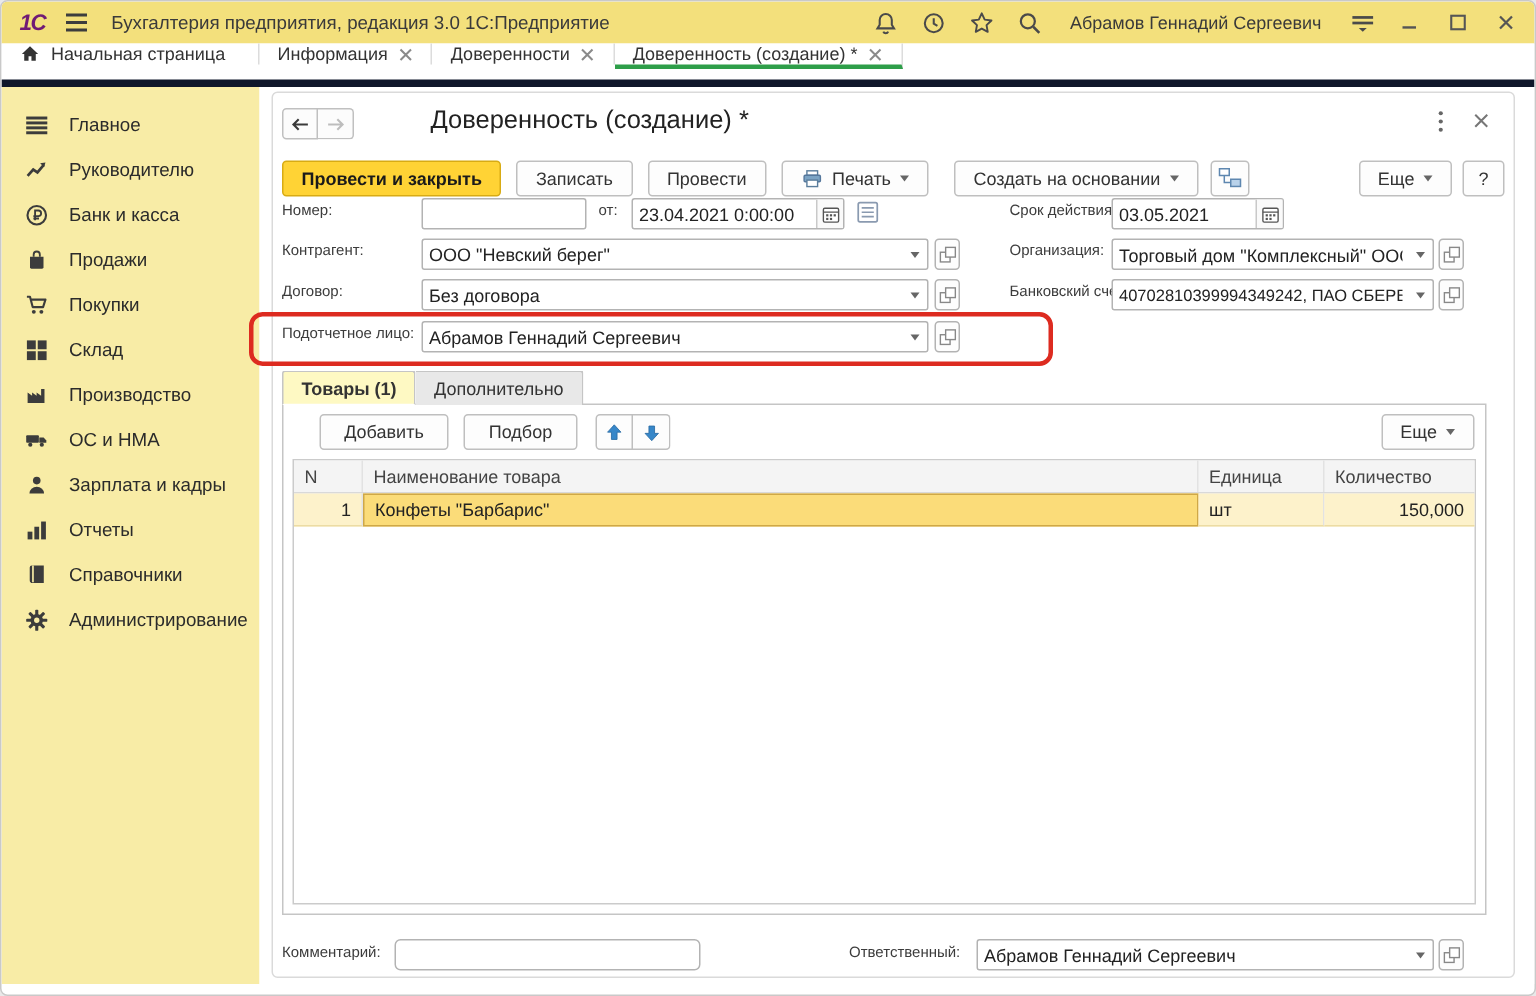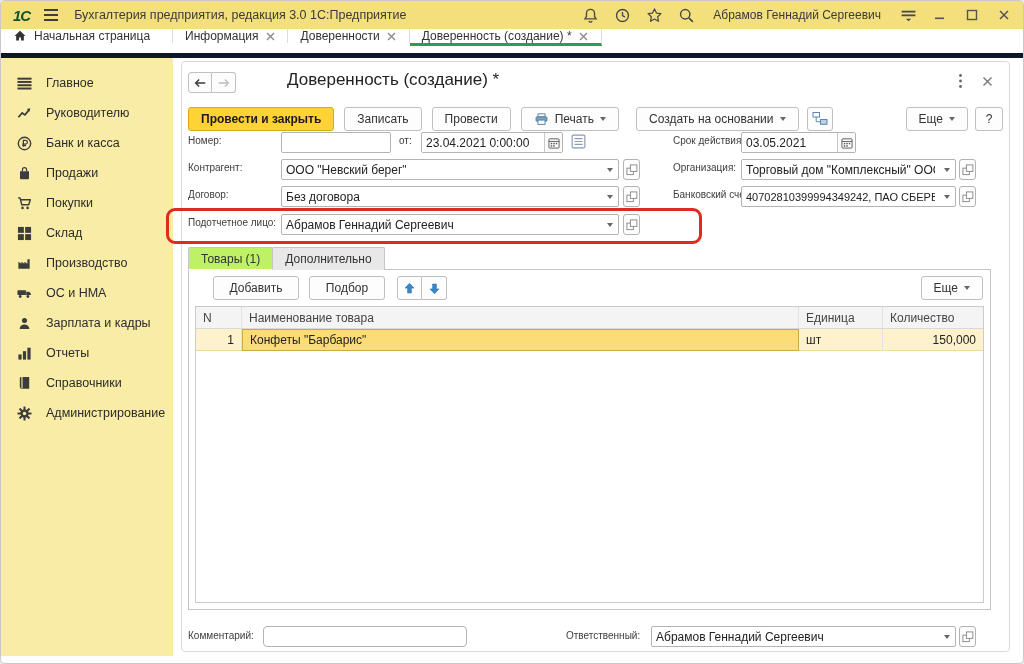--- a/index.html
+++ b/index.html
@@ -1,21 +1,21 @@
 <!DOCTYPE html>
 <html lang="ru"><head>
 <meta charset="utf-8">
 <style>
   * { margin:0; padding:0; box-sizing:border-box; }
   html,body { width:1024px; height:664px; background:#e9e9e9; font-family:"Liberation Sans",sans-serif; }
   .window { position:relative; width:1024px; height:664px; background:#fff; border:1px solid #c9c9c9; border-radius:5px; overflow:hidden; }
 
   
   .titlebar { height:28px; background:#f3e07c; display:flex; align-items:center; padding:0 10px 0 12px; }
-  .logo1c { color:#14532d; font-weight:bold; font-style:italic; font-size:15px; letter-spacing:-1px; margin-right:14px; }
+  .logo1c { color:#701a75; font-weight:bold; font-style:italic; font-size:15px; letter-spacing:-1px; margin-right:14px; }
   .burger { display:inline-flex; flex-direction:column; gap:3px; margin-right:16px; cursor:pointer; }
   .burger i { display:block; width:14px; height:2px; background:#3d3d3d; }
   .app-title { font-size:12.5px; color:#3a3a3a; }
   .tb-right { margin-left:auto; display:flex; align-items:center; gap:14px; }
   .tb-ic { width:18px; height:18px; display:inline-flex; align-items:center; justify-content:center; cursor:pointer; }
   .username { font-size:12px; color:#3a3a3a; margin:0 4px; cursor:pointer; }
   .winbtn { width:18px; height:16px; display:inline-flex; align-items:center; justify-content:center; color:#555; cursor:pointer; }
 
   
   .tabbar { height:29px; background:#fff; border-bottom:5px solid #0f172a; display:flex; align-items:flex-start; }
@@ -64,21 +64,21 @@
   .combo-caret { width:16px; height:19px; display:inline-flex; align-items:center; justify-content:center; cursor:pointer; flex:none; }
   .sqbtn { position:absolute; top:0; width:17px; height:21px; border:1px solid #b3b3b3; border-radius:3px; background:#fdfdfd; display:inline-flex; align-items:center; justify-content:center; cursor:pointer; }
   .calbtn { width:18px; height:19px; border-left:1px solid #c9c9c9; display:inline-flex; align-items:center; justify-content:center; cursor:pointer; flex:none; background:#fafafa; }
   .plainic { position:absolute; top:2px; cursor:pointer; }
 
   .red-annot { position:absolute; left:-16px; top:146px; width:536px; height:36px; border:3px solid #dd2b20; border-radius:9px; pointer-events:none; }
 
   
   .gtabs { position:absolute; top:185px; left:6px; height:23px; display:flex; z-index:2; }
   .gtab { height:23px; padding:0 12px; font-size:12px; color:#333; display:inline-flex; align-items:center; cursor:pointer; border:1px solid #c5c5c5; }
-  .gtab.active { background:#bef264; border-bottom:1px solid #fff; border-radius:2px 2px 0 0; }
+  .gtab.active { background:#fef9c3; border-bottom:1px solid #fff; border-radius:2px 2px 0 0;font-weight:bold; }
   .gtab.inactive { background:#e8e8e8; border-left:none; border-bottom:none; border-radius:0 2px 0 0; }
 
   
   .tpanel { position:absolute; top:207px; left:6px; width:803px; height:341px; border:1px solid #c5c5c5; background:#fff; }
   .ttoolbar { position:absolute; top:6px; left:24px; right:7px; display:flex; align-items:center; }
   .arrgrp { display:flex; margin-left:12px; }
   .arrbtn { width:25px; height:24px; border:1px solid #bfbfbf; background:#fdfdfd; display:inline-flex; align-items:center; justify-content:center; cursor:pointer; }
   .arrbtn:first-child { border-radius:3px 0 0 3px; }
   .arrbtn:last-child { border-left:none; border-radius:0 3px 3px 0; }
   .tbox { position:absolute; top:36px; left:6px; right:6px; bottom:6px; border:1px solid #cbcbcb; background:#fff; }

